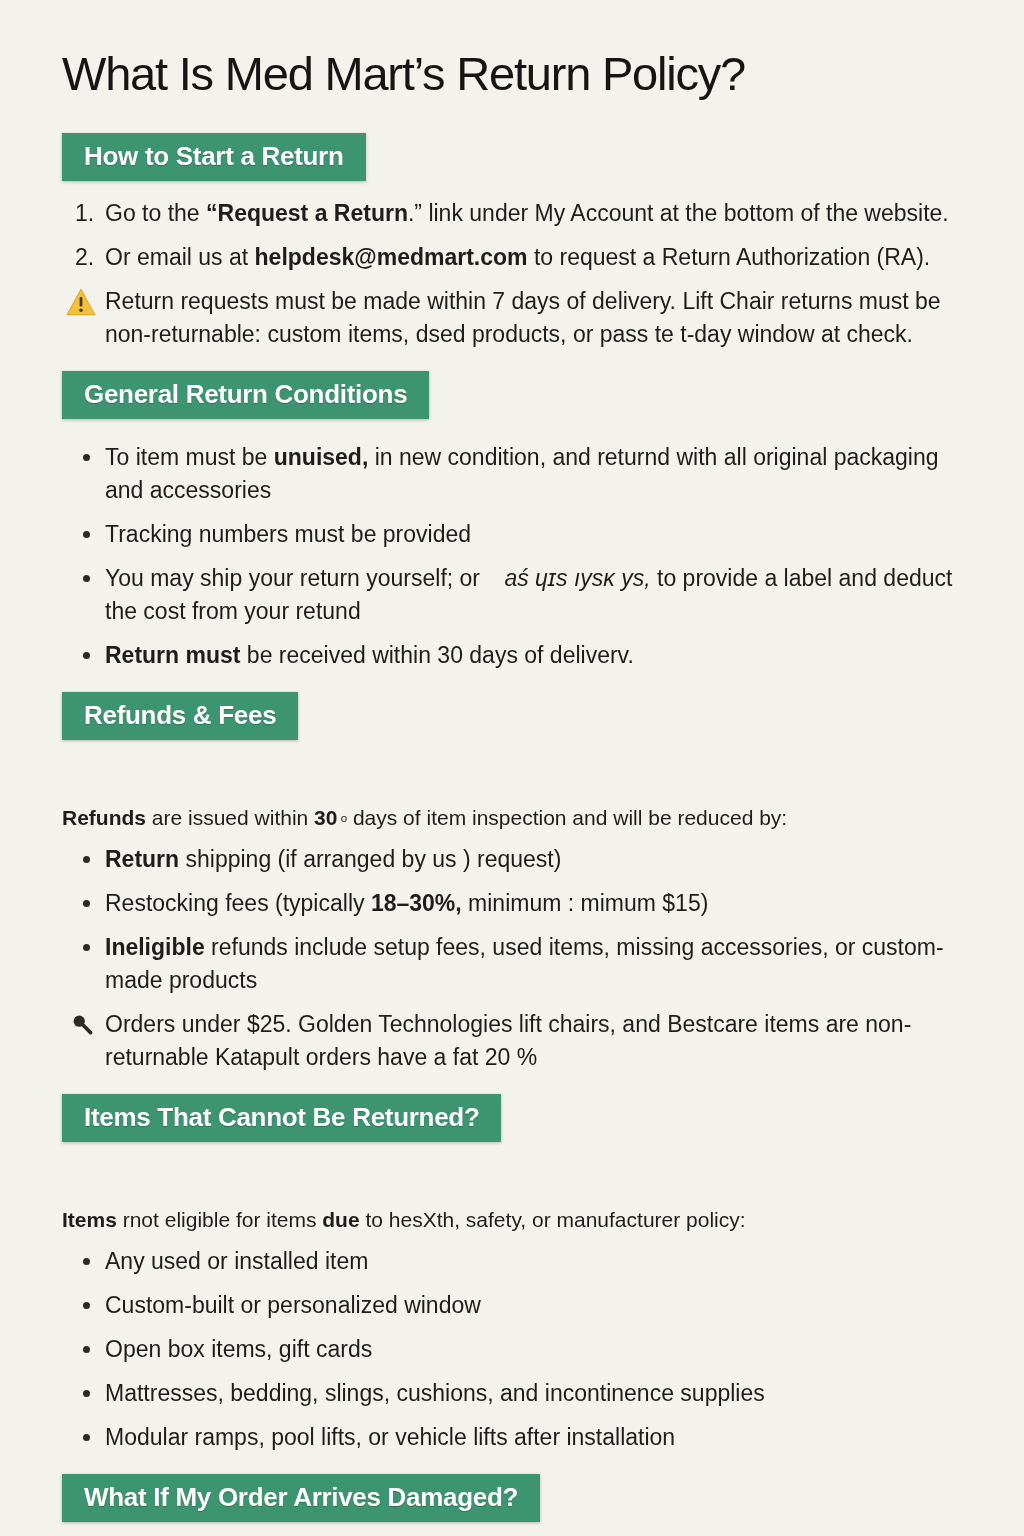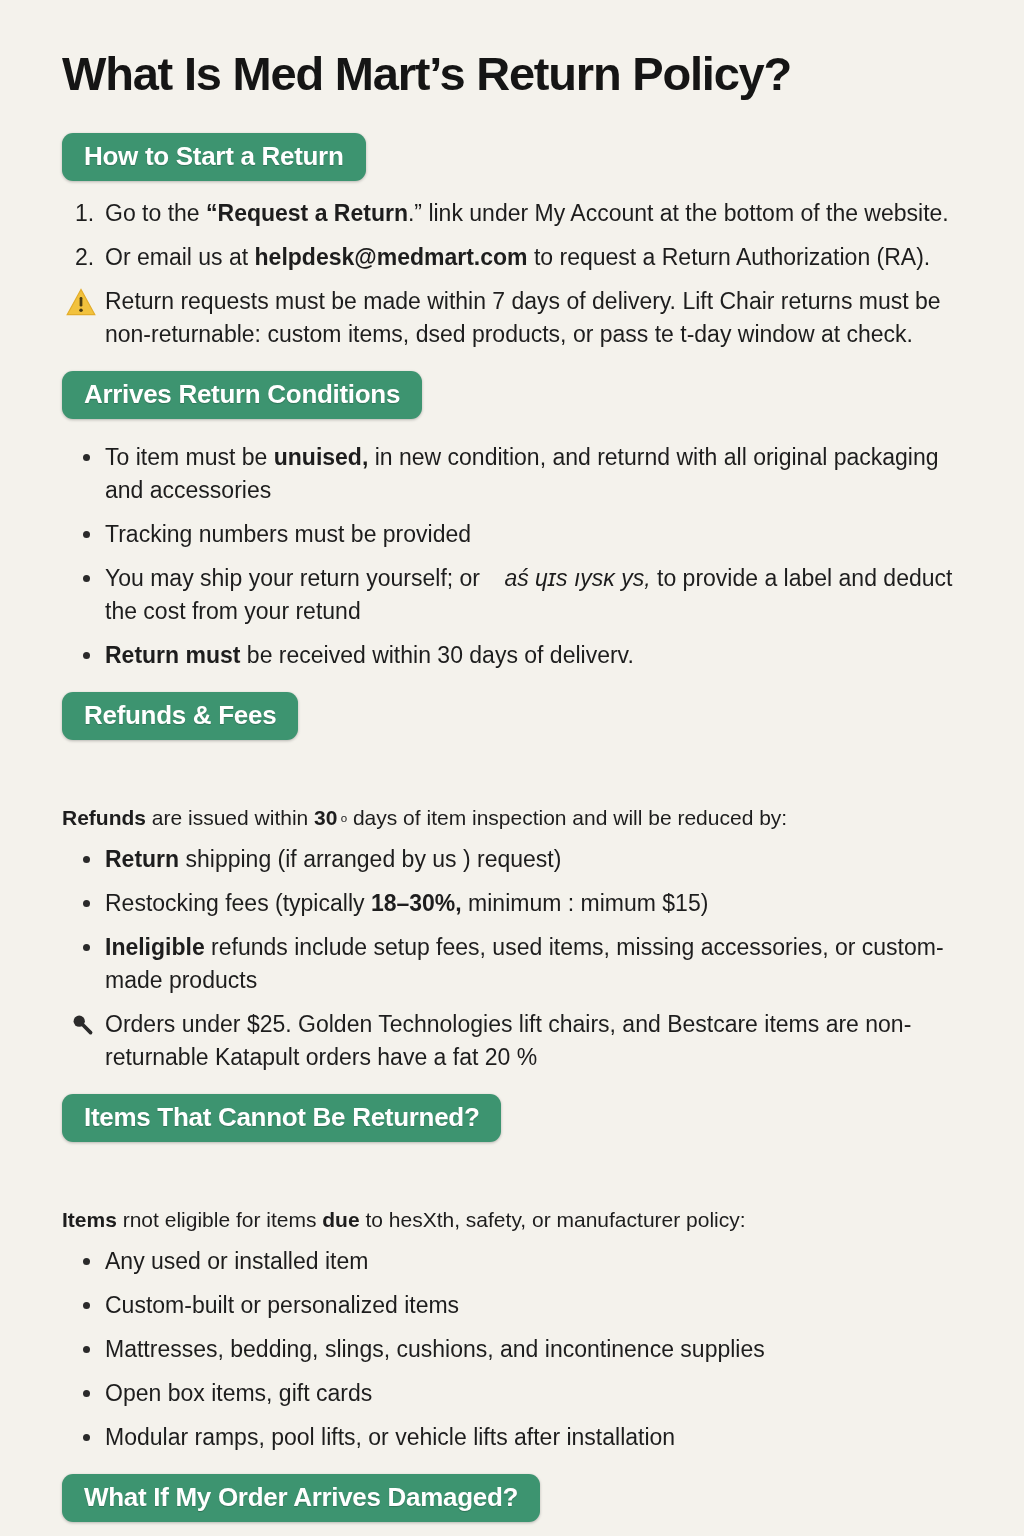--- a/index.html
+++ b/index.html
@@ -14,35 +14,35 @@
     background:#ffffff;
   }
   .page{
     width:1024px;height:1536px;
     background:var(--bg);
     padding:36px 60px 0 62px;
     overflow:hidden;
   }
   .page-title{
     font-size:47px;
-    font-weight:700;
+    font-weight:400;
     letter-spacing:-1.2px;
     color:#151515;
     margin:12px 0 32px 0;
     line-height:1.12;
   }
   .badge{
     display:inline-block;
     background:var(--accent);
     color:#ffffff;
     font-size:26px;
     font-weight:700;
     letter-spacing:-0.3px;
     padding:8px 22px 9px 22px;
-    border-radius:11px;
+    border-radius:0;
     box-shadow:0 1px 3px rgba(0,0,0,0.25);
     text-shadow:0 1px 1px rgba(0,0,0,0.22);
     margin-bottom:16px;
   }
   .badge-wrap{margin-top:20px;}
   .badge-wrap.first{margin-top:0;}
   .row{
     display:grid;
     grid-template-columns:43px 1fr;
     align-items:start;
@@ -109,21 +109,21 @@
           <path d="M12 1 L23 21 H1 Z" fill="#f2c23d" stroke="#e3ad2a" stroke-width="1"></path>
           <rect x="10.9" y="7" width="2.2" height="7.5" rx="1" fill="#4a3c12"></rect>
           <circle cx="12" cy="17.6" r="1.4" fill="#4a3c12"></circle>
         </svg>
       </span>
       <span class="txt"><span>Return requests must be made within 7 days of delivery. Lift Chair returns must be non-returnable: custom items, dsed products, or pass te t-day window at check.</span></span>
     </div>
   </div>
 
   <div class="badge-wrap">
-    <div class="badge">Arrives Return Conditions</div>
+    <div class="badge">General Return Conditions</div>
   </div>
   <div class="spacer-s"></div>
   <div class="list">
     <div class="row">
       <span class="dot"></span>
       <span class="txt"><span>To item must be </span><span class="seg-b">unuised,</span><span> in new condition, and returnd with all original packaging and accessories</span></span>
     </div>
     <div class="row">
       <span class="dot"></span>
       <span class="txt"><span>Tracking numbers must be provided</span></span>
@@ -170,32 +170,32 @@
     <div class="badge">Items That Cannot Be Returned?</div>
   </div>
   <p class="intro"><span class="seg-b">Items</span><span> rnot eligible for items </span><span class="seg-b">due</span><span> to hesXth, safety, or manufacturer policy:</span></p>
   <div class="list">
     <div class="row">
       <span class="dot"></span>
       <span class="txt"><span>Any used or installed item</span></span>
     </div>
     <div class="row">
       <span class="dot"></span>
-      <span class="txt"><span>Custom-built or personalized items</span></span>
+      <span class="txt"><span>Custom-built or personalized window</span></span>
+    </div>
+    <div class="row">
+      <span class="dot"></span>
+      <span class="txt"><span>Open box items, gift cards</span></span>
     </div>
     <div class="row">
       <span class="dot"></span>
       <span class="txt"><span>Mattresses, bedding, slings, cushions,  and incontinence supplies</span></span>
     </div>
     <div class="row">
       <span class="dot"></span>
-      <span class="txt"><span>Open box items, gift cards</span></span>
-    </div>
-    <div class="row">
-      <span class="dot"></span>
       <span class="txt"><span>Modular ramps, pool lifts, or vehicle lifts after installation</span></span>
     </div>
   </div>
 
   <div class="badge-wrap">
     <div class="badge">What If My Order Arrives Damaged?</div>
   </div>
 
 </div>
 

